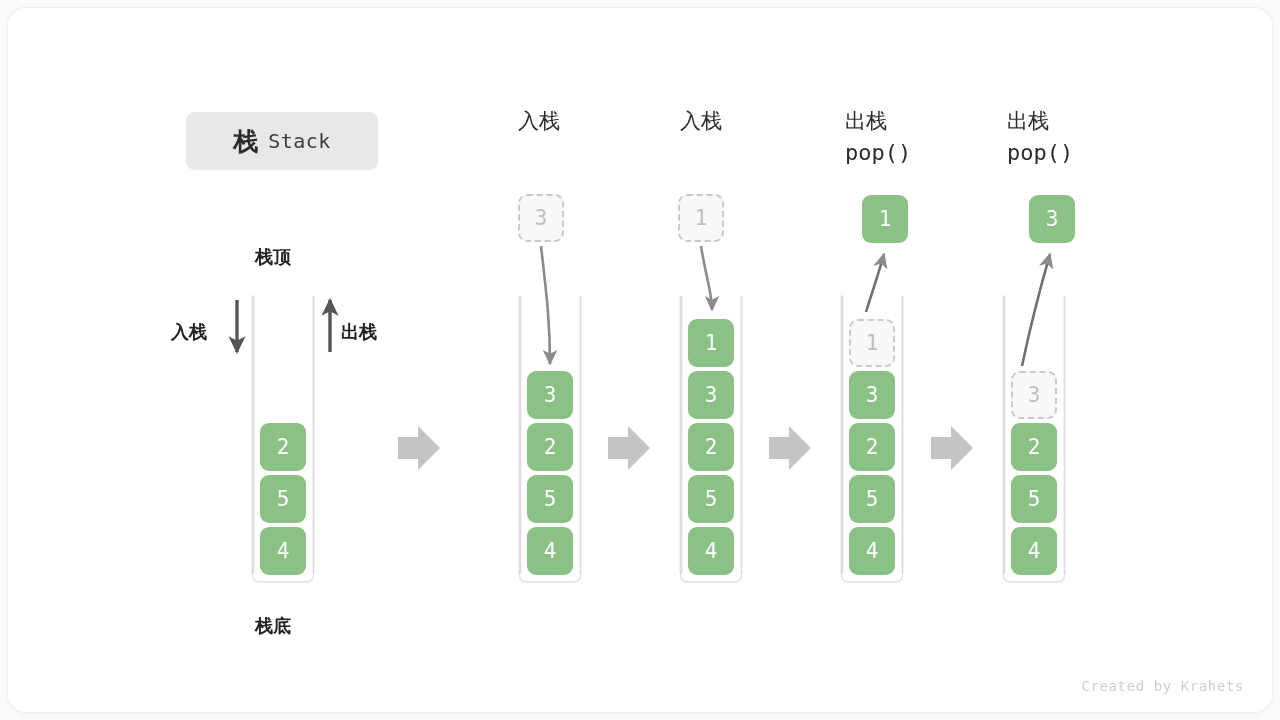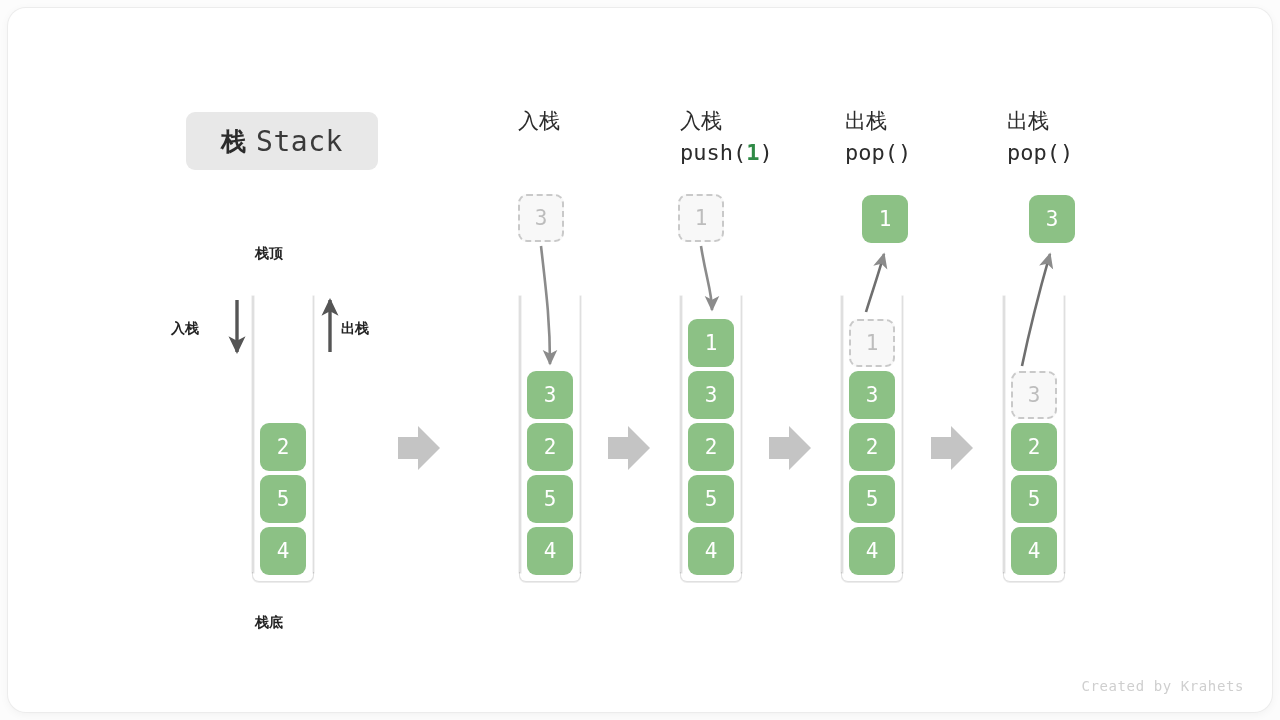--- a/index.html
+++ b/index.html
@@ -44,30 +44,30 @@
     gap: 10px;
   }
   .title-cn {
     font-family: "Liberation Sans", sans-serif;
     font-size: 25px;
     font-weight: bold;
     color: #2b2b2b;
   }
   .title-en {
     font-family: "DejaVu Sans Mono", monospace;
-    font-size: 28px;
+    font-size: 20px;
     color: #3a3a3a;
     letter-spacing: 0.5px;
   }
 
   
   .cn-label {
     position: absolute;
     font-family: "Liberation Sans", sans-serif;
-    font-size: 14px;
+    font-size: 18px;
     font-weight: bold;
     color: #222222;
     white-space: nowrap;
   }
 
   
   .col-head {
     position: absolute;
     width: 180px;
     text-align: left;
@@ -193,21 +193,20 @@
   <div class="cn-label" style="left:255px; top:614px;">栈底</div>
   <div class="cn-label" style="left:171px; top:320px;">入栈</div>
   <div class="cn-label" style="left:341px; top:320px;">出栈</div>
 
   <div class="col-head" style="left:518px; top:106px;">
     <div class="op-cn">入栈</div>
   </div>
 
   <div class="col-head" style="left:680px; top:106px;">
     <div class="op-cn">入栈</div>
-    <div class="op-fn"><span>push(</span><span class="num">1</span><span>)</span></div>
   </div>
 
   <div class="col-head" style="left:845px; top:106px;">
     <div class="op-cn">出栈</div>
     <div class="op-fn"><span>pop(</span><span class="num"></span><span>)</span></div>
   </div>
 
   <div class="col-head" style="left:1007px; top:106px;">
     <div class="op-cn">出栈</div>
     <div class="op-fn"><span>pop(</span><span class="num"></span><span>)</span></div>

